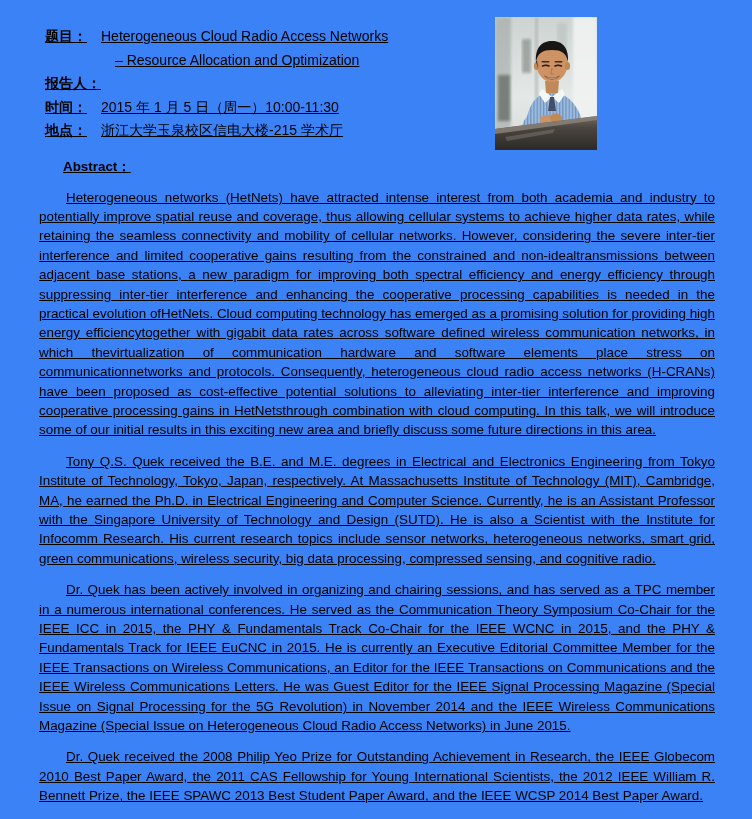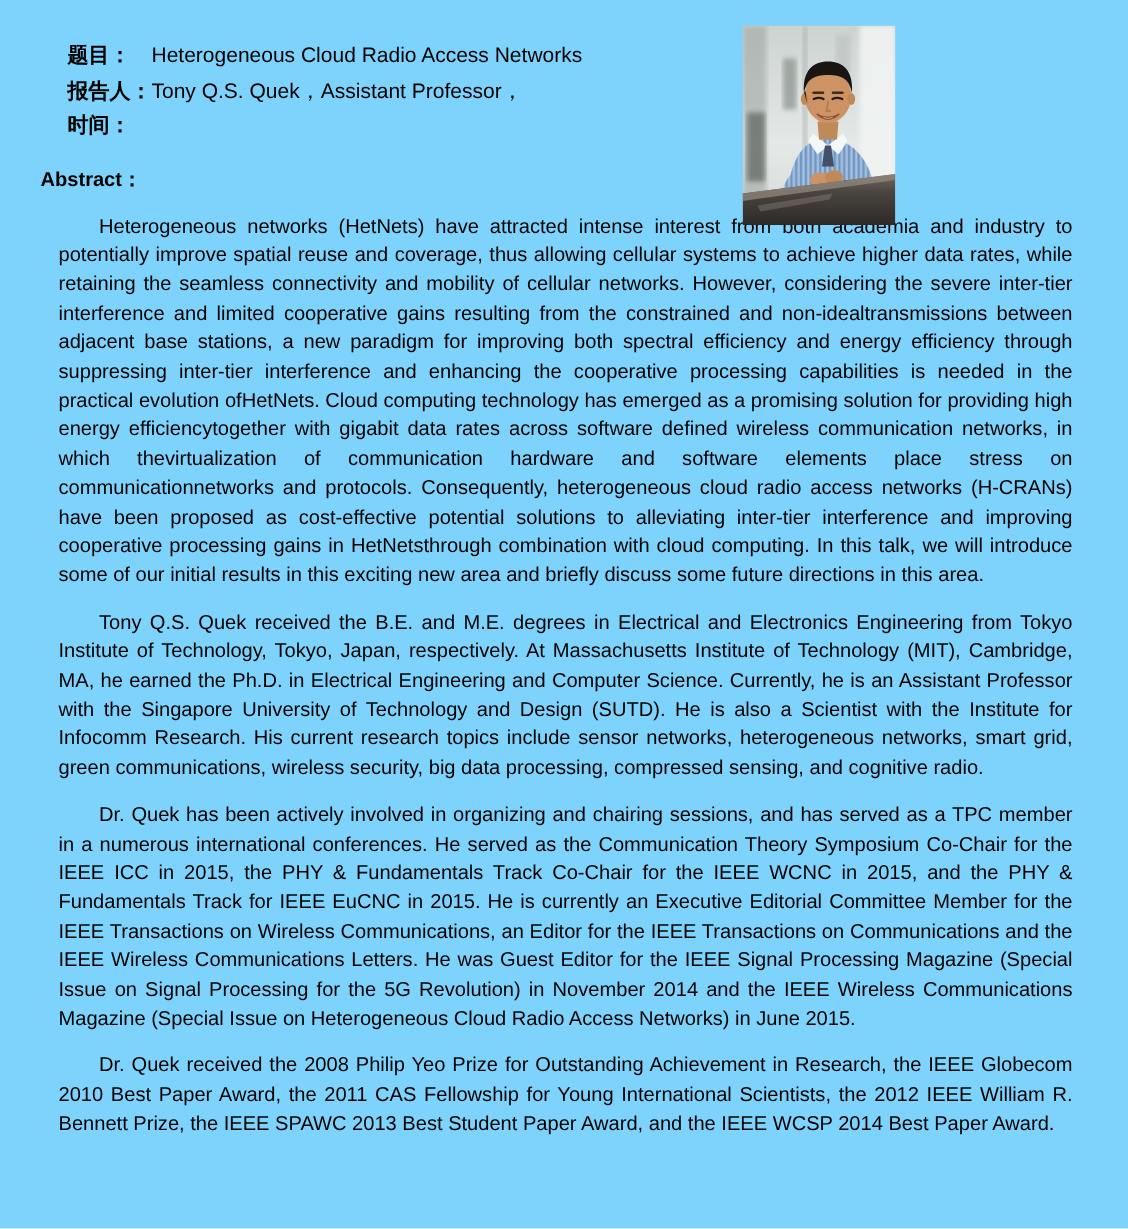--- a/index.html
+++ b/index.html
@@ -1,25 +1,26 @@
 <!DOCTYPE html>
 <html><head>
 <meta charset="utf-8">
 <style>
   html, body { margin: 0; padding: 0; background: #ffffff; }
   .page {
     position: relative;
     width: 752px;
     height: 819px;
-    background: #7dd3fc;
+    background: #3b82f6;
     font-family: "Liberation Sans", "DejaVu Sans", sans-serif;
     color: #000000;
     box-sizing: border-box;
     padding: 25px 25px 0 27px;
     overflow: hidden;
+    text-decoration: underline;
   }
   
   .header { font-size: 14px; line-height: 23.5px; padding-left: 18px; width: 440px; }
   .hrow { display: flex; }
   .hlabel { width: 56px; flex-shrink: 0; font-weight: bold; white-space: nowrap; }
   .hval { white-space: nowrap; text-align: center; }
   .hcont { padding-left: 70px; white-space: nowrap; }
   .hcont2 { padding-left: 55px; white-space: nowrap; }
   
   .photo {
@@ -29,45 +30,50 @@
     overflow: hidden;
   }
   .photo svg { display: block; }
   
   .section-heading {
     font-size: 13.4px;
     font-weight: bold;
     margin: 18px 0 2px 0;
     line-height: 19px;
   }
-  .first-heading { margin-top: 14px; }
+  .first-heading { margin-top: 14px; margin-left: 36px; }
   .para {
     font-size: 13.4px;
     line-height: 19.4px;
     text-align: justify;
     text-indent: 27px;
     margin: 12px;
   }
 </style>
 </head>
 <body>
 
 <div class="page">
 
   <div class="header">
     <div class="hrow">
       <span class="hlabel">题目：</span>
       <span class="hval">Heterogeneous Cloud Radio Access Networks</span>
     </div>
+    <div class="hcont">– Resource Allocation and Optimization</div>
     <div class="hrow">
       <span class="hlabel">报告人：</span>
-      <span class="hval">Tony Q.S. Quek，Assistant Professor，</span>
     </div>
     <div class="hrow">
       <span class="hlabel">时间：</span>
+      <span class="hval">2015 年 1 月 5 日（周一）10:00-11:30</span>
+    </div>
+    <div class="hrow">
+      <span class="hlabel">地点：</span>
+      <span class="hval">浙江大学玉泉校区信电大楼-215 学术厅</span>
     </div>
   </div>
 
   <div class="photo">
     <svg width="102" height="133" viewBox="0 0 102 133" xmlns="http://www.w3.org/2000/svg">
       <defs>
         <linearGradient id="bgGrad" x1="0" y1="0" x2="0" y2="1">
           <stop offset="0" stop-color="#cdd3d1"></stop>
           <stop offset="0.6" stop-color="#e4e9e8"></stop>
           <stop offset="1" stop-color="#d6dbd9"></stop>

